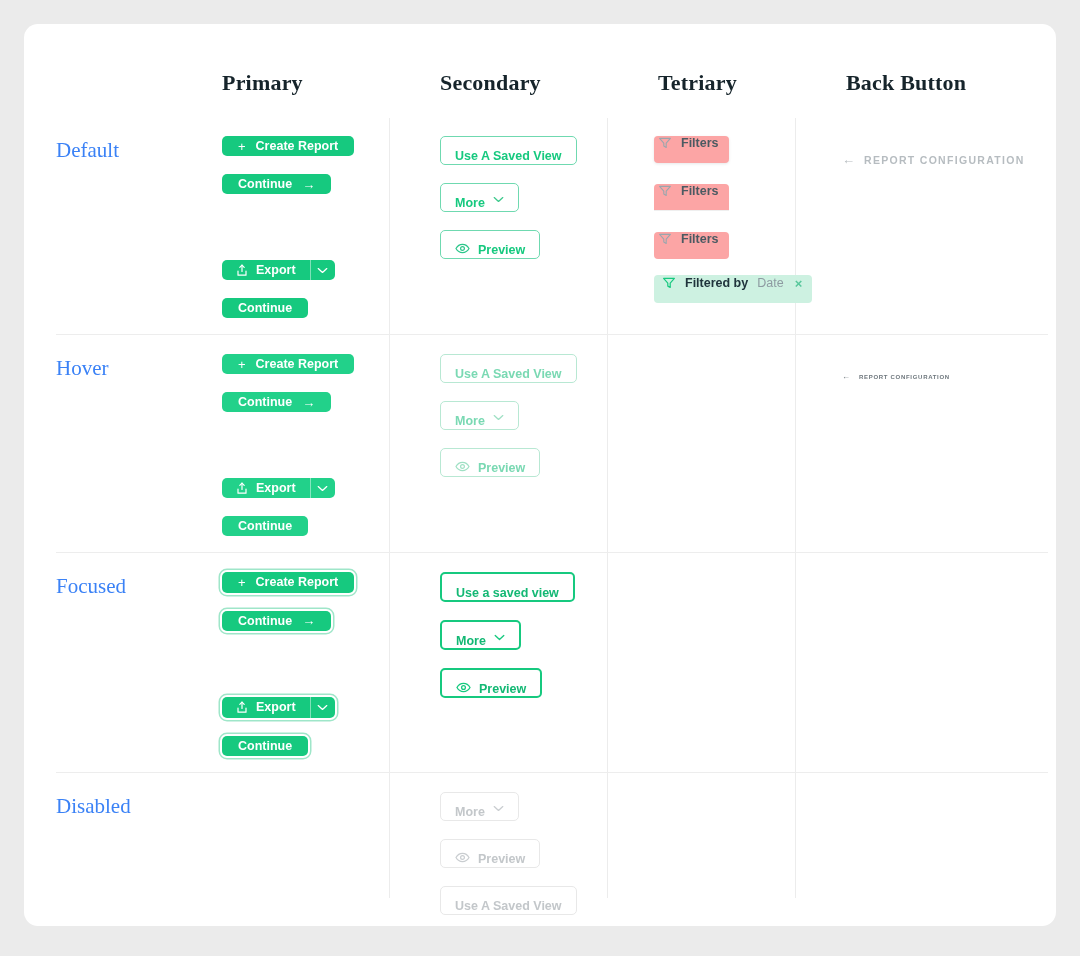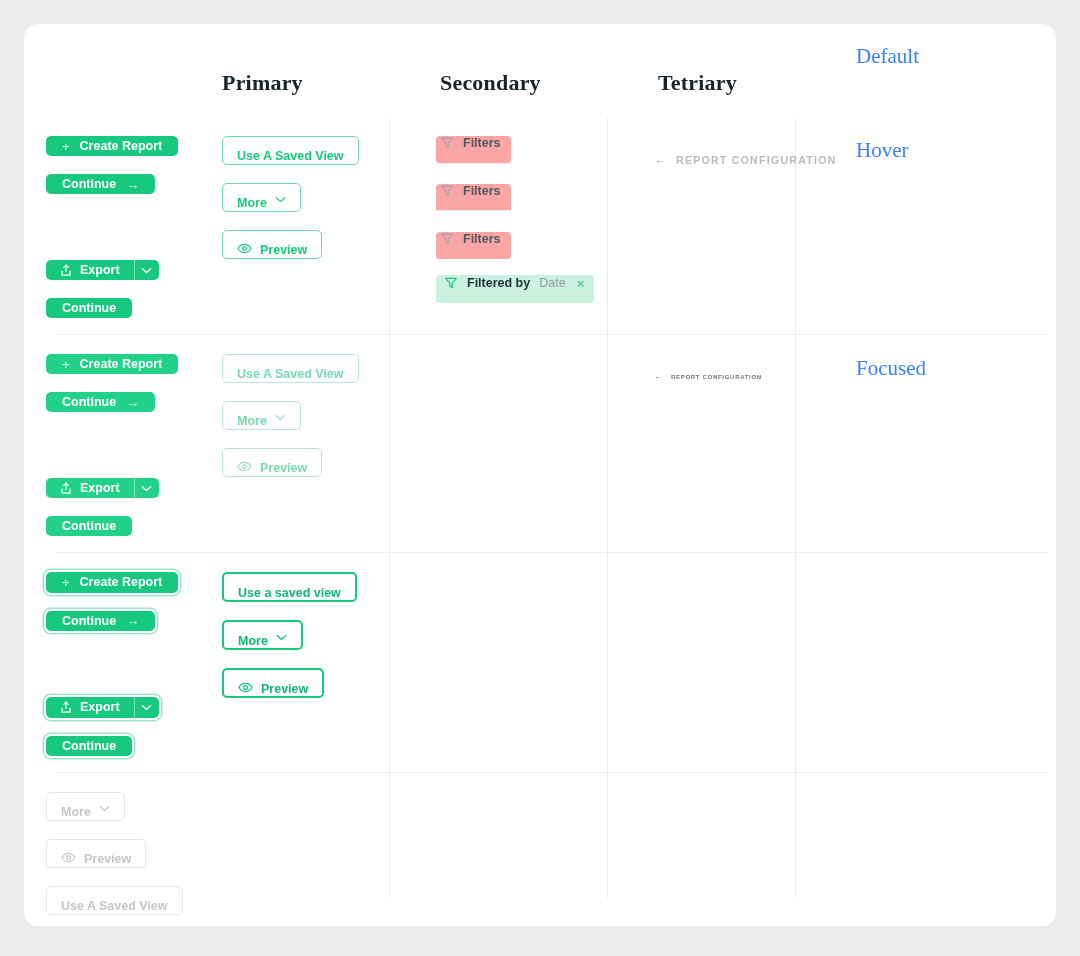--- a/index.html
+++ b/index.html
@@ -156,20 +156,21 @@
     <div class="hline h1"></div>
     <div class="hline h2"></div>
     <div class="hline h3"></div>
 
     <div class="grid">
 
       <div class="cell"></div>
       <div class="cell col-head">Primary</div>
       <div class="cell col-head">Secondary</div>
       <div class="cell col-head">Tetriary</div>
+      <div class="cell col-head">Back Button</div>
 
       <div class="cell row-label">Default</div>
 
       <div class="cell stack">
         <button class="btn-pri">
           <span class="ico">+</span>
           <span>Create Report</span>
         </button>
         <button class="btn-pri">
           <span>Continue</span>
@@ -384,20 +385,21 @@
                 <circle cx="7.5" cy="5.5" r="1.9"></circle>
               </svg>
           </span>
           <span>Preview</span>
         </button>
       </div>
 
       <div class="cell"></div>
       <div class="cell"></div>
 
+      <div class="cell row-label">Disabled</div>
 
       <div class="cell"></div>
 
       <div class="cell stack">
         <button class="btn-sec dis">
           <span>More</span>
           <span class="ico">
             <svg width="11" height="7" viewBox="0 0 11 7" fill="none" stroke="#c9cdd0" stroke-width="1.3" stroke-linecap="round" stroke-linejoin="round">
                 <path d="M1.2 1.6L5.5 5.4 9.8 1.6"></path>
               </svg>

